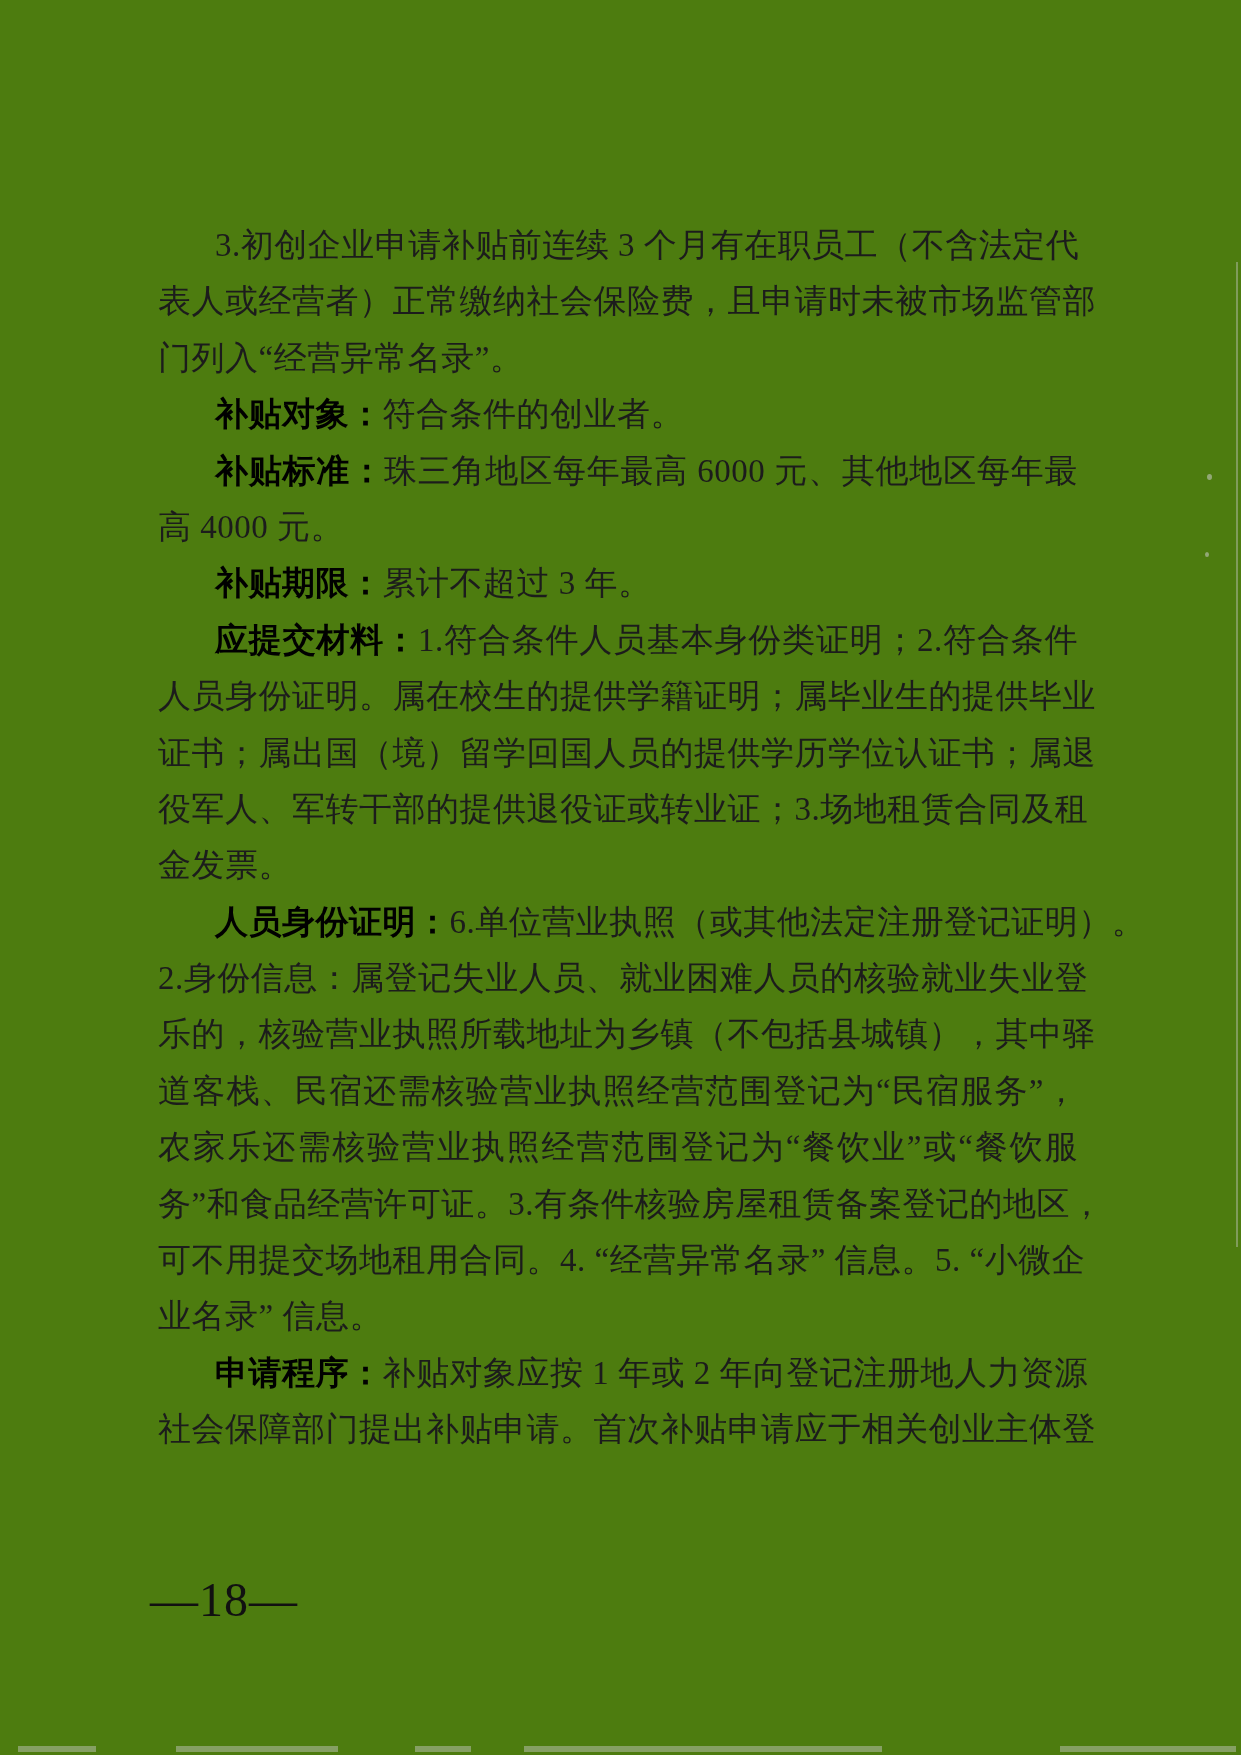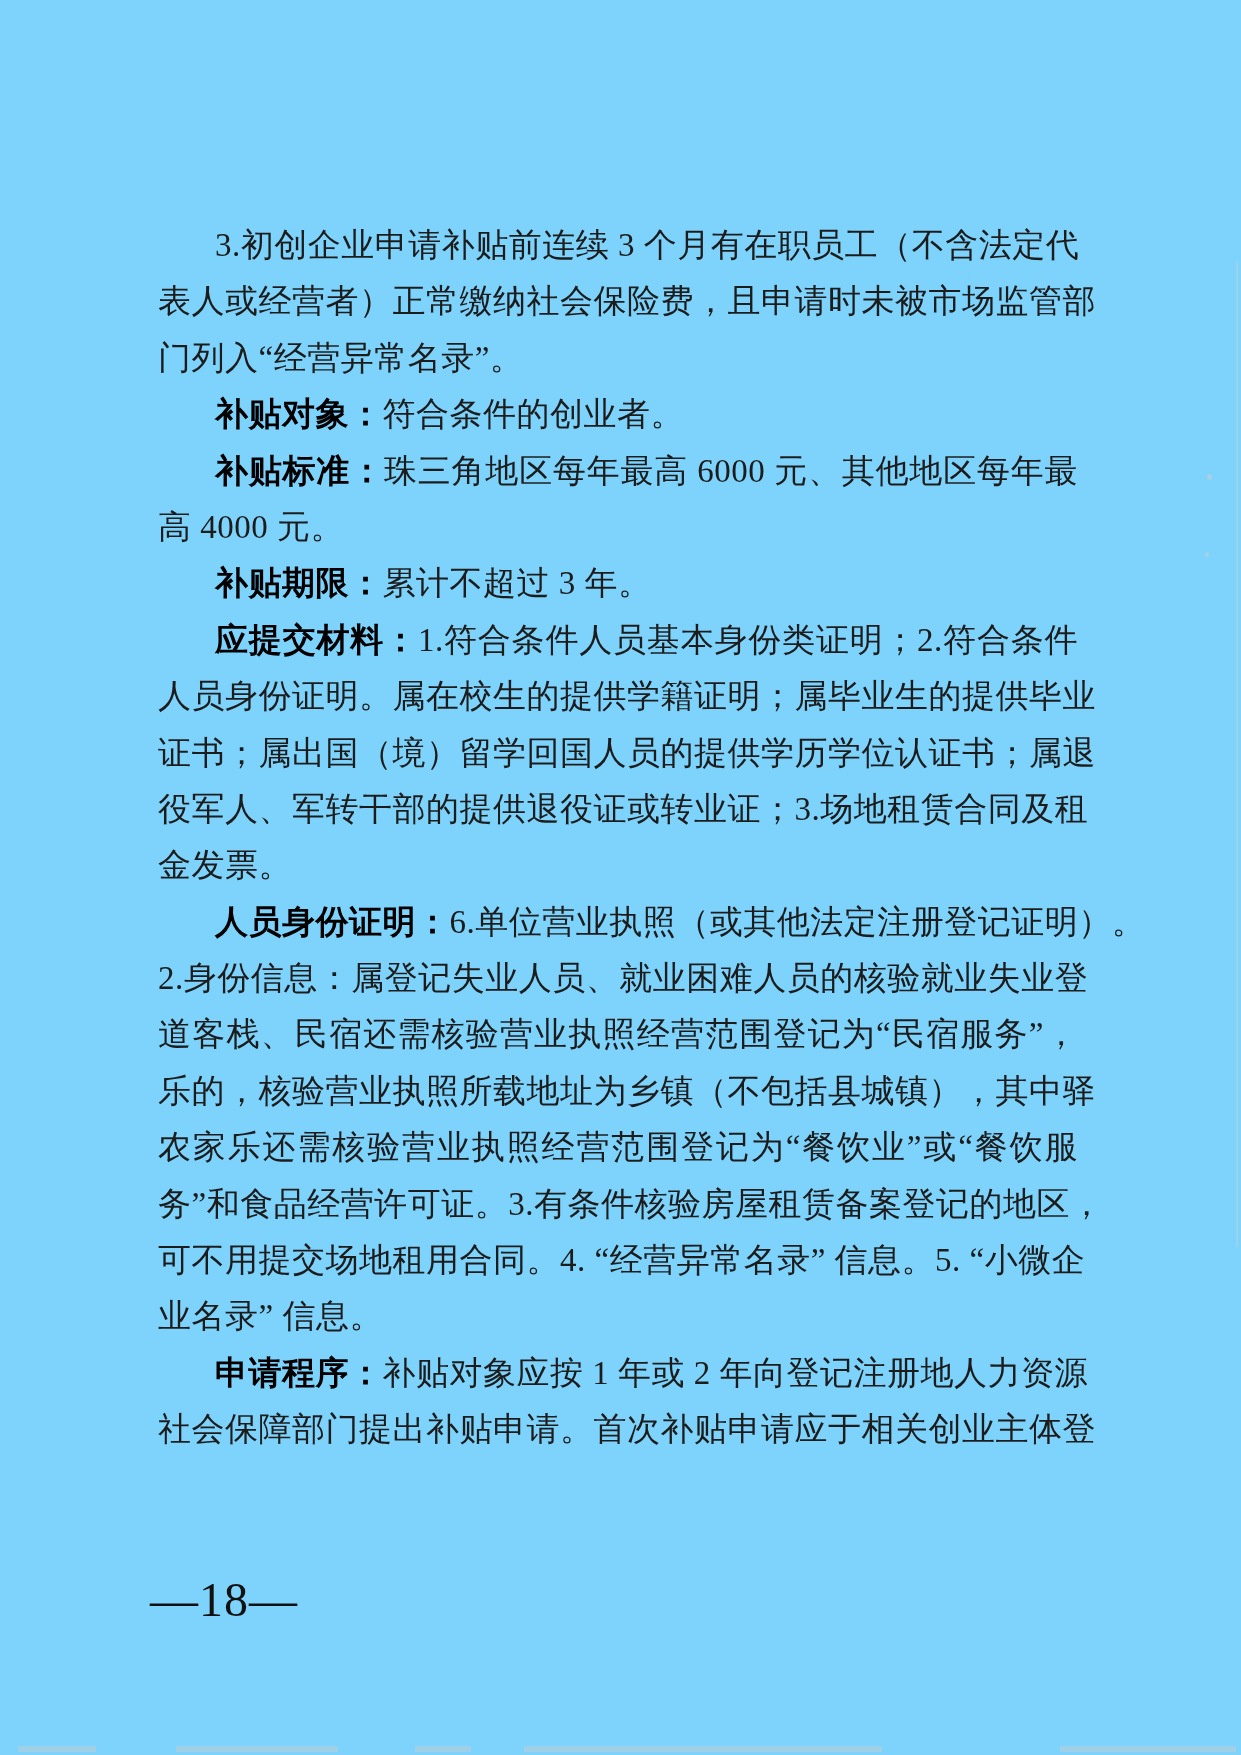--- a/index.html
+++ b/index.html
@@ -4,21 +4,21 @@
 <style>
   html, body {
     margin: 0;
     padding: 0;
     background: #ffffff;
   }
   .page {
     position: relative;
     width: 1241px;
     height: 1755px;
-    background: #7dd3fc;
+    background: #4d7c0f;
     overflow: hidden;
     font-family: "Liberation Serif", "DejaVu Serif", serif;
     color: #1c1c1c;
   }
   .text-block {
     position: absolute;
     left: 158px;
     top: 217px;
     width: 920px;
   }
@@ -87,22 +87,22 @@
       <div class="line full indent"><span class="label">补贴标准：</span><span>珠三角地区每年最高 6000 元、其他地区每年最</span></div>
       <div class="line"><span>高 4000 元。</span></div>
       <div class="line indent"><span class="label">补贴期限：</span><span>累计不超过 3 年。</span></div>
       <div class="line full indent"><span class="label">应提交材料：</span><span>1.符合条件人员基本身份类证明；2.符合条件</span></div>
       <div class="line full"><span>人员身份证明。属在校生的提供学籍证明；属毕业生的提供毕业</span></div>
       <div class="line full"><span>证书；属出国（境）留学回国人员的提供学历学位认证书；属退</span></div>
       <div class="line full"><span>役军人、军转干部的提供退役证或转业证；3.场地租赁合同及租</span></div>
       <div class="line"><span>金发票。</span></div>
       <div class="line full indent"><span class="label">人员身份证明：</span><span>6.单位营业执照（或其他法定注册登记证明）。</span></div>
       <div class="line full"><span>2.身份信息：属登记失业人员、就业困难人员的核验就业失业登</span></div>
+      <div class="line full"><span>乐的，核验营业执照所载地址为乡镇（不包括县城镇），其中驿</span></div>
       <div class="line full"><span>道客栈、民宿还需核验营业执照经营范围登记为“民宿服务”，</span></div>
-      <div class="line full"><span>乐的，核验营业执照所载地址为乡镇（不包括县城镇），其中驿</span></div>
       <div class="line full"><span>农家乐还需核验营业执照经营范围登记为“餐饮业”或“餐饮服</span></div>
       <div class="line full"><span>务”和食品经营许可证。3.有条件核验房屋租赁备案登记的地区，</span></div>
       <div class="line full"><span>可不用提交场地租用合同。4. “经营异常名录” 信息。5. “小微企</span></div>
       <div class="line"><span>业名录” 信息。</span></div>
       <div class="line full indent"><span class="label">申请程序：</span><span>补贴对象应按 1 年或 2 年向登记注册地人力资源</span></div>
       <div class="line full"><span>社会保障部门提出补贴申请。首次补贴申请应于相关创业主体登</span></div>
     </main>
 
   <div class="page-number">—18—</div>
 

